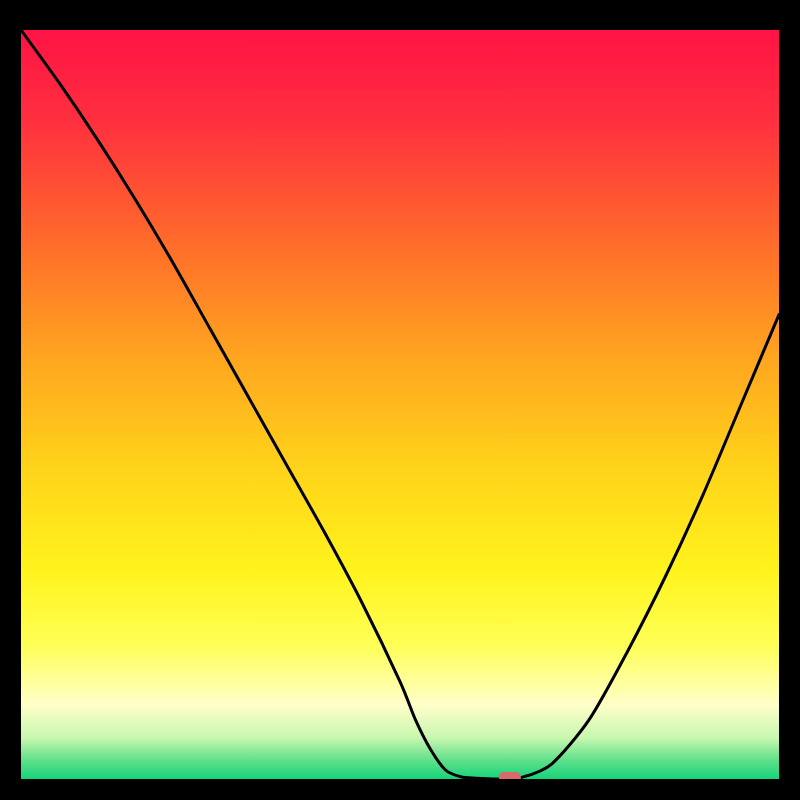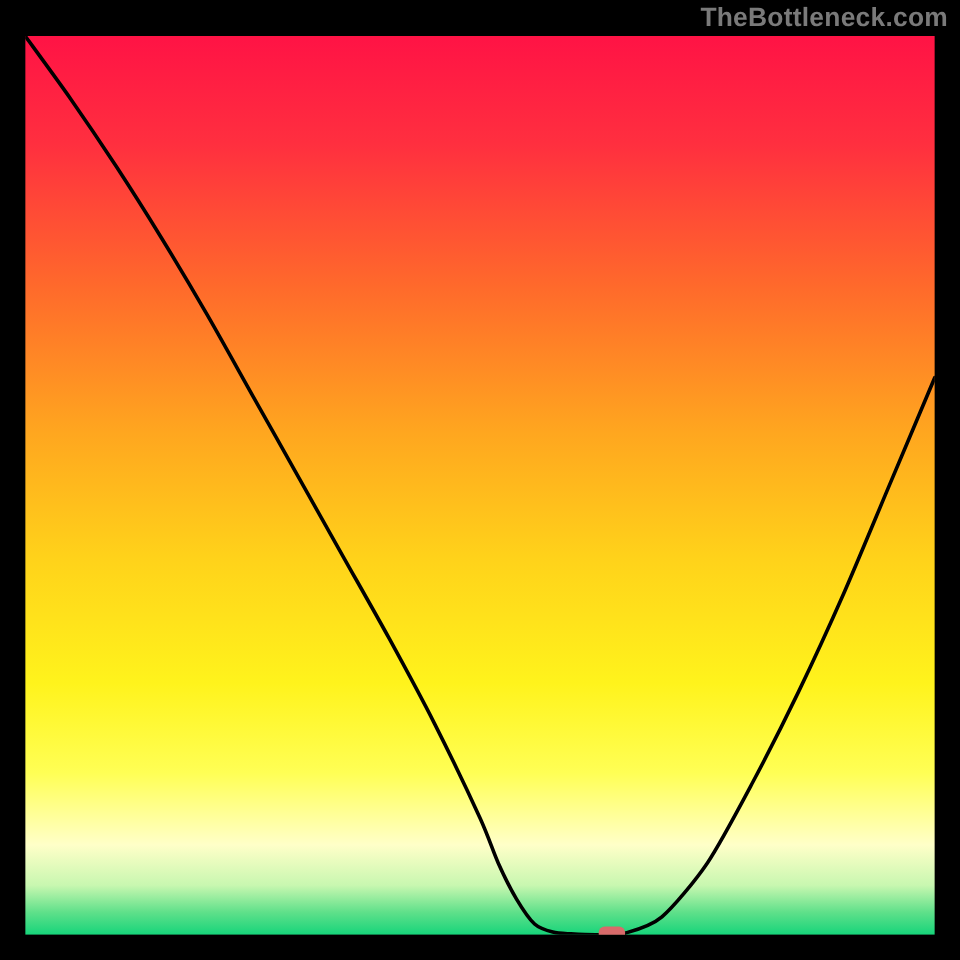--- a/index.html
+++ b/index.html
@@ -38,21 +38,20 @@
   .plot svg {
     display: block;
     width: 758px;
     height: 749px;
   }
 </style>
 </head>
 <body>
 
 <div class="frame">
-  <div class="watermark">TheBottleneck.com</div>
 
   <div class="plot">
     <svg viewBox="0 0 758 749" preserveAspectRatio="none">
       <defs>
         <linearGradient id="bg-grad" x1="0" y1="0" x2="0" y2="1">
 
         <stop offset="0.00%" stop-color="#ff1345"></stop>
             <stop offset="12.00%" stop-color="#ff2f3f"></stop>
             <stop offset="28.00%" stop-color="#ff6a2b"></stop>
             <stop offset="44.00%" stop-color="#ffa61f"></stop>

